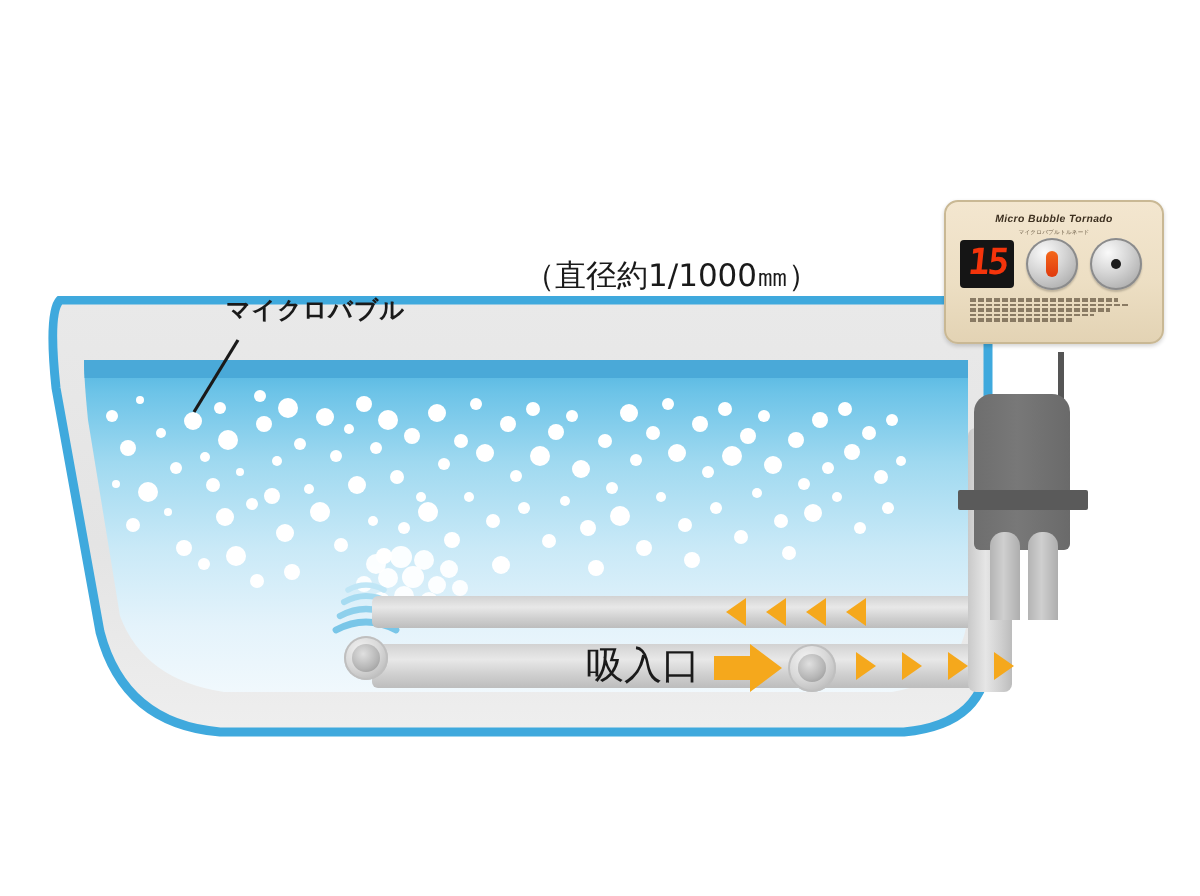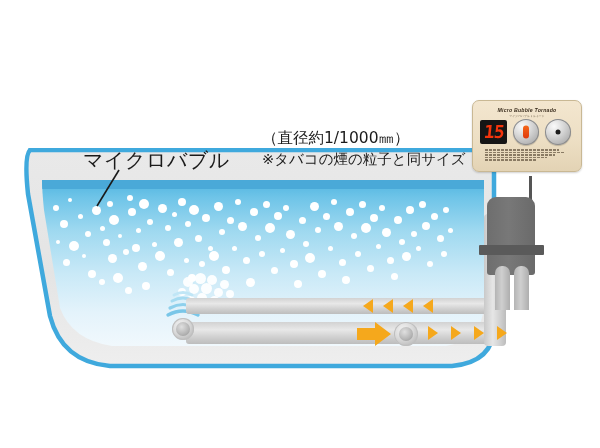--- a/index.html
+++ b/index.html
@@ -54,22 +54,22 @@
     width: 480px; height: 228px;
     pointer-events: none;
   }
 
   
   .bub { position: absolute; background: #ffffff; border-radius: 50%; }
 
   
   .jp { font-family: "DejaVu Sans", "Liberation Sans", sans-serif; color: #1a1a1a; }
   .label-micro {
-    position: absolute; left: 83px; top: 147px;
-    font-size: 20px; letter-spacing: 0.5px; font-weight: 400;
+    position: absolute; left: 113px; top: 147px;
+    font-size: 12px; letter-spacing: 0.5px; font-weight: 700;
   }
   .label-diam {
     position: absolute; left: 262px; top: 128px;
     font-size: 15.5px; line-height: 21px; letter-spacing: 0px;
     font-weight: 400; white-space: nowrap;
   }
   .label-diam .l2 { font-size: 14.5px; }
   .label-out {
     position: absolute; left: 100px; top: 293px;
     font-size: 19px; font-weight: 400;
@@ -446,16 +446,16 @@
 
   
   <svg class="leader" viewBox="0 0 30 40">
     <line x1="26" y1="2" x2="4" y2="38" stroke="#1a1a1a" stroke-width="1.6"></line>
   </svg>
 
   
   <div class="jp label-micro">マイクロバブル</div>
   <div class="jp label-diam">
     <div class="l1">（直径約1/1000㎜）</div>
-    <div class="l2">※タバコの煙の粒子と同サイズ</div>
   </div>
+  <div class="jp label-in">吸入口</div>
 
 </div>
 
 </body></html>

